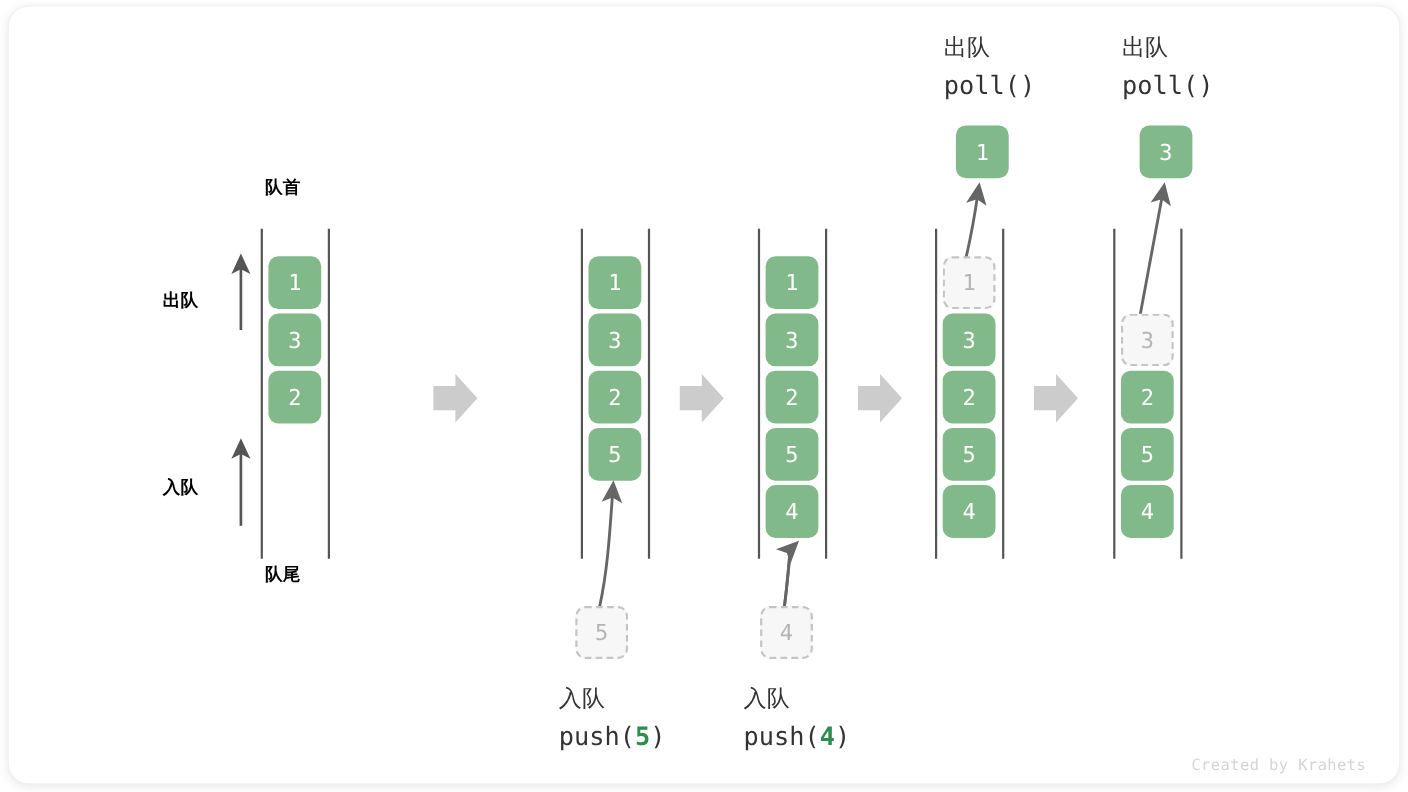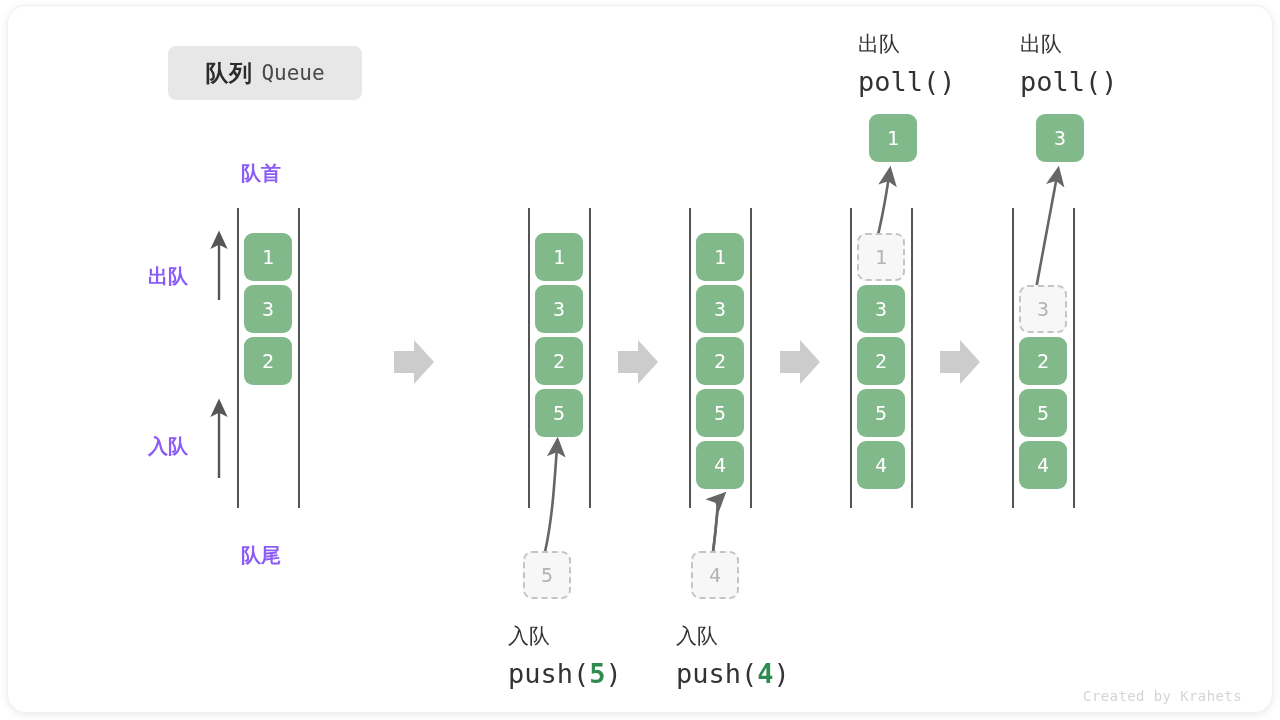--- a/index.html
+++ b/index.html
@@ -79,40 +79,40 @@
   }
   .box.ghost {
     background: #f7f7f7;
     border: 2px dashed #c4c4c4;
     color: #b4b4b4;
   }
 
   
   .label-cn {
     position: absolute;
-    font-size: 20px;
+    font-size: 16px;
     font-weight: bold;
-    color: #8b5cf6;
+    color: #000000;
     white-space: nowrap;
   }
   .op-label {
     position: absolute;
     white-space: nowrap;
     line-height: 1.55;
     color: #333333;
   }
   .op-label .op-cn {
     display: block;
     font-size: 21px;
     font-weight: normal;
     font-family: "Liberation Sans", "DejaVu Sans", sans-serif;
   }
   .op-label .op-code {
     display: block;
-    font-size: 27px;
+    font-size: 23px;
     font-family: "DejaVu Sans Mono", "Liberation Mono", monospace;
   }
   .op-label .num {
     color: #2f8c4f;
     font-weight: bold;
   }
 
   
   .watermark {
     position: absolute;
@@ -198,27 +198,23 @@
 
     <g>
       <path d="M866,280 C874,250 881,230 889,176" stroke="#666666" stroke-width="2.6" fill="none" marker-end="url(#curveHead)"></path>
     </g>
 
     <g>
       <path d="M1028,332 C1038,276 1048,225 1057,176" stroke="#666666" stroke-width="2.6" fill="none" marker-end="url(#curveHead)"></path>
     </g>
   </svg>
 
-  <div class="title-chip">
-    <span class="title-cn">队列</span>
-    <span class="title-en">Queue</span>
-  </div>
 
   <div class="label-cn" style="left:241px; top:160px;">队首</div>
-  <div class="label-cn" style="left:241px; top:542px;font-family:Liberation Serif, serif;">队尾</div>
+  <div class="label-cn" style="left:241px; top:512px;font-family:Liberation Serif, serif;">队尾</div>
   <div class="label-cn" style="left:148px; top:263px;">出队</div>
   <div class="label-cn" style="left:148px; top:433px;">入队</div>
 
   <div>
     <div class="box filled" style="left:244px; top:233px;">1</div>
     <div class="box filled" style="left:244px; top:285px;">3</div>
     <div class="box filled" style="left:244px; top:337px;">2</div>
   </div>
 
   <div>

